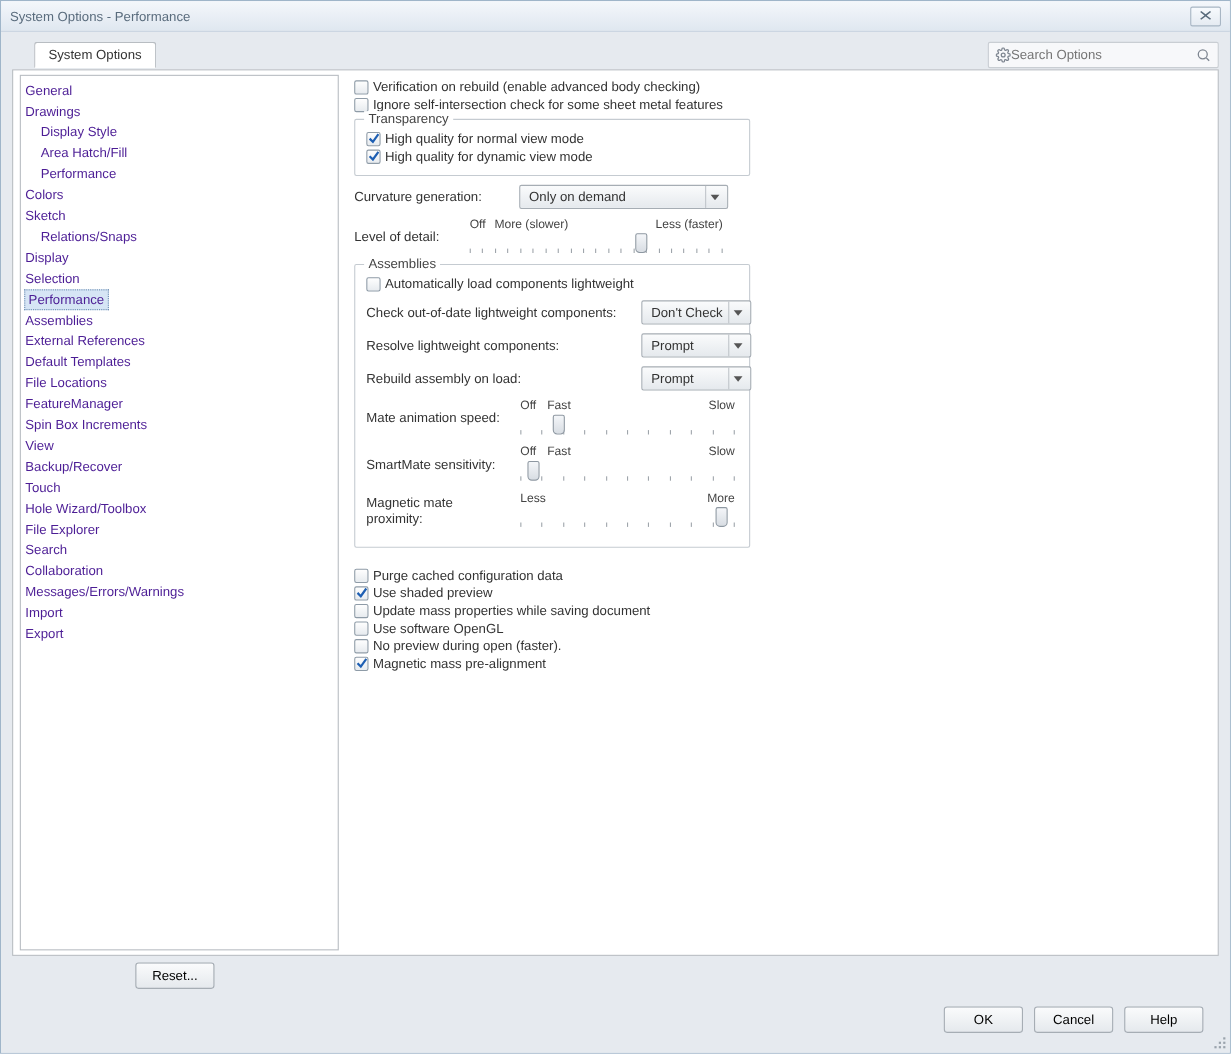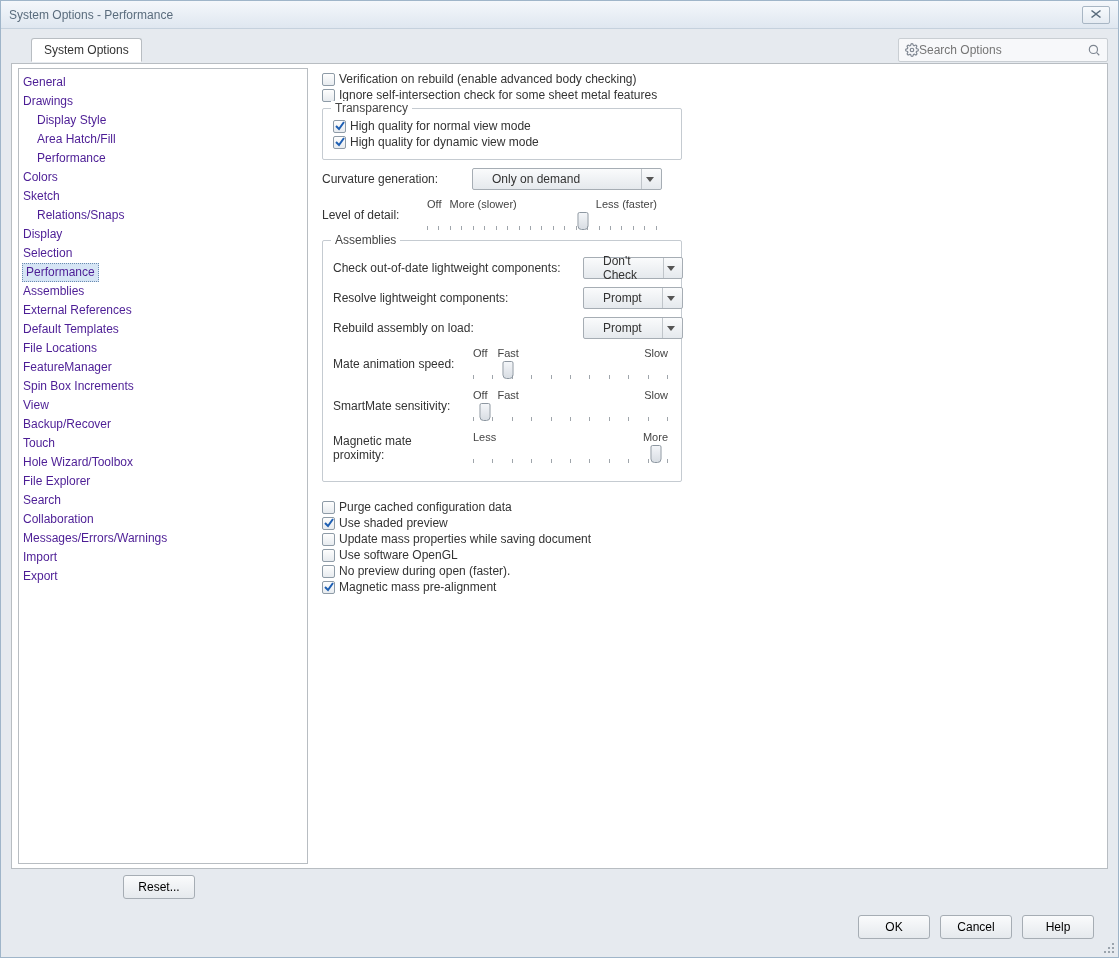--- a/index.html
+++ b/index.html
@@ -176,21 +176,21 @@
   width: 240px;
   flex-shrink: 0;
 }
 .form-label-short { width: 115px; flex-shrink:0; }
 .dropdown {
   border: 1px solid #a6adb4;
   background: linear-gradient(#fafbfc, #e5e9ed);
   height: 22px;
   display: flex;
   align-items: center;
-  padding: 0 4px 0 19px;
+  padding: 0 4px 0 8px;
   border-radius: 2px;
   min-width: 100px;
   position: relative;
 }
 .dropdown .dd-arrow {
   margin-left: auto;
   width: 16px;
   height: 100%;
   border-left: 1px solid #c0c5ca;
   display: flex;
@@ -389,20 +389,24 @@
                   <span></span>
                 </div>
                 <div class="slider-thumb" style="left: 68%;"></div>
               </div>
           </div>
         </div>
 
         <div class="fieldset" style="width:360px">
           <div class="legend">Assemblies</div>
 
+          <div class="ck-row">
+            <span class="ck" id="ck-al"></span>
+            <span>Automatically load components lightweight</span>
+          </div>
 
           <div class="form-row">
             <span class="form-label">Check out-of-date lightweight components:</span>
             <div class="dropdown" style="width:100px">
               <span>Don't Check</span>
               <span class="dd-arrow"></span>
             </div>
           </div>
           <div class="form-row">
             <span class="form-label">Resolve lightweight components:</span>

